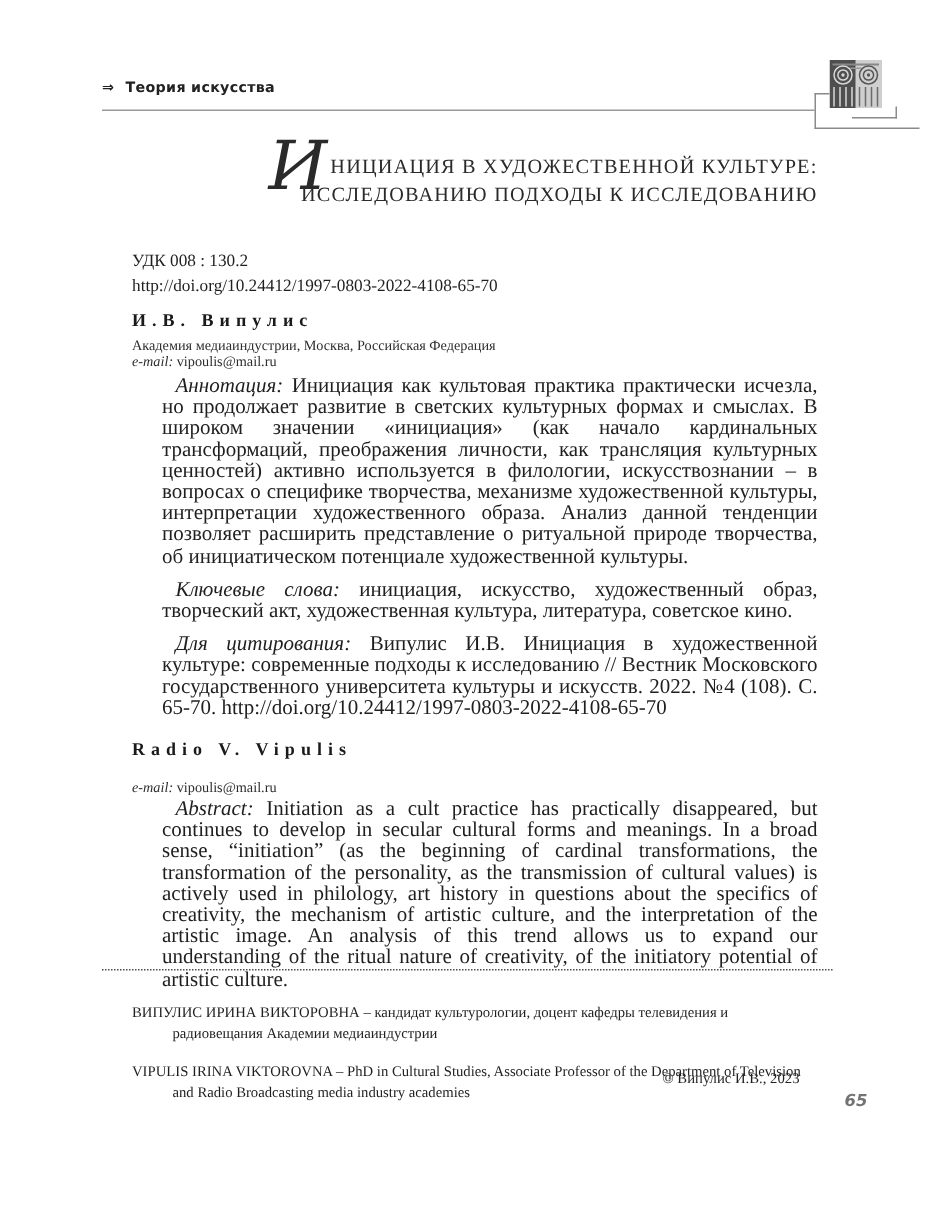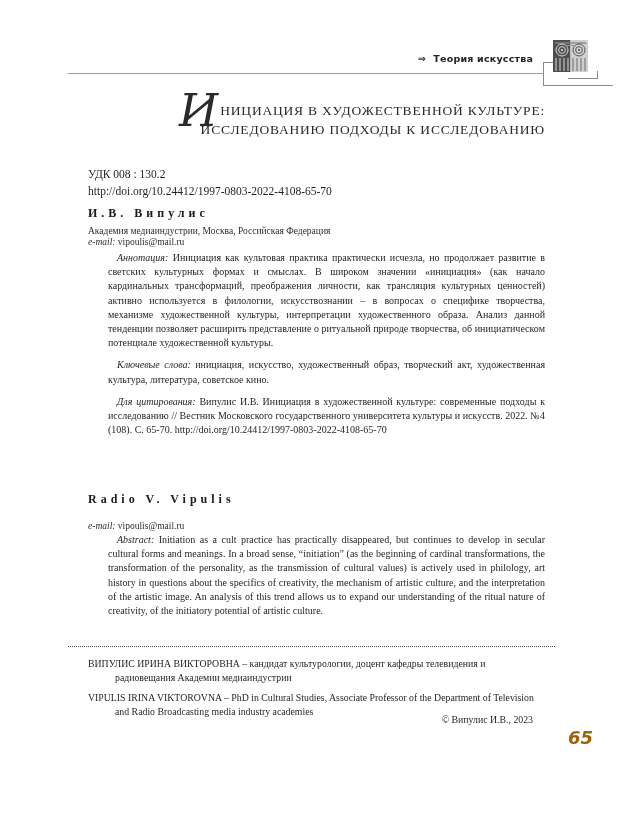--- a/index.html
+++ b/index.html
@@ -12,21 +12,21 @@
     color: #1f1f1f;
     overflow: hidden;
   }
 
   
   .running-head {
     position: absolute;
     top: 53px;
     left: 68px;
     width: 465px;
-    text-align: right;
+    text-align: left;
     font-family: "DejaVu Sans", sans-serif;
     font-weight: bold;
     font-size: 9.5px;
     letter-spacing: 0.2px;
     color: #222;
   }
   .running-head .arrow { margin-right: 4px; }
   .header-rule {
     position: absolute;
     top: 73px;
@@ -105,21 +105,21 @@
   }
   .email-ru { top: 237px; }
   .email-en { top: 521px; }
   .ital { font-style: italic; }
 
   
   .indent-block {
     position: absolute;
     left: 108px;
     width: 437px;
-    font-size: 10px;
+    font-size: 14px;
     line-height: 14.2px;
     text-align: justify;
     color: #1f1f1f;
   }
   .block-ru { top: 251px; }
   .block-en { top: 533px; }
   .indent-block p { margin: 0 0 8px 0; text-indent: 9px; }
   .lead { font-style: italic; }
 
   
@@ -145,41 +145,41 @@
   }
   .bio-block {
     position: absolute;
     top: 657px;
     left: 88px;
     width: 457px;
     font-size: 9.8px;
     line-height: 13.5px;
     color: #1f1f1f;
   }
-  .bio-block p { margin: 0 0 7px 0; padding-left: 27px; text-indent: -27px; }
+  .bio-block p { margin: 12px 0 7px 0; padding-left: 27px; text-indent: -27px; }
   .copyright-line {
     position: absolute;
     top: 714px;
     left: 88px;
     width: 445px;
     text-align: right;
     font-size: 9.8px;
     color: #1f1f1f;
   }
   .page-number {
     position: absolute;
     top: 727px;
     left: 563px;
     width: 30px;
-    text-align: right;
+    text-align: left;
     font-family: "DejaVu Sans", sans-serif;
     font-weight: bold;
     font-style: italic;
-    font-size: 18px;
-    color: #a16207;
+    font-size: 11px;
+    color: #737373;
   }
 </style>
 </head>
 <body>
 
 <div class="page">
 
   <div class="running-head">
     <span class="arrow">⇒</span>
     <span>Теория искусства</span>

